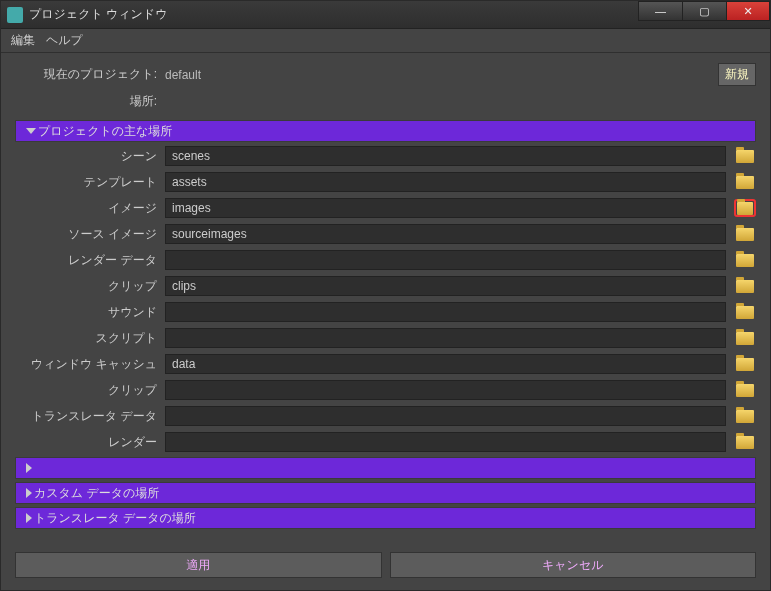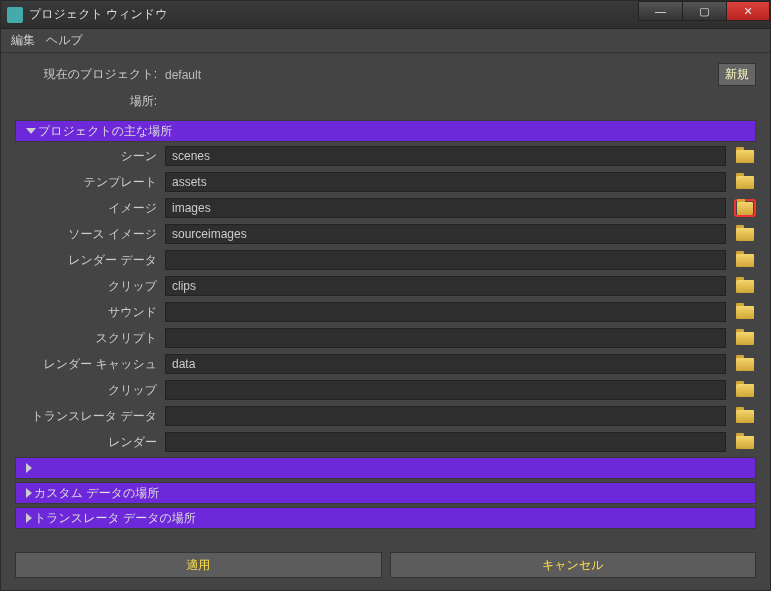--- a/index.html
+++ b/index.html
@@ -22,21 +22,21 @@
   .folder-dim { width:20px; height:16px; background:#6b5a36; border-radius:1px; opacity:.5; margin-left:4px; }
   .section-header { background:#6d28d9; height:22px; display:flex; align-items:center; color:#ddd; padding-left:10px; border:1px solid #3a3a3a; margin-bottom:3px; gap:2px; }
   .tri-down { width:0; height:0; border-left:5px solid transparent; border-right:5px solid transparent; border-top:6px solid #ccc; }
   .tri-right { width:0; height:0; border-top:5px solid transparent; border-bottom:5px solid transparent; border-left:6px solid #ccc; }
   .field-input { flex:1; height:20px; background:#2e2e2e; border:1px solid #222; color:#ccc; padding:0 6px; font-size:12px; }
   .folder-btn { width:22px; height:18px; margin-left:8px; display:flex; align-items:center; justify-content:center; }
   .folder-icon { width:18px; height:13px; background:linear-gradient(#f5d56b,#d1a637); border-radius:1px; position:relative; }
   .folder-icon::before { content:""; position:absolute; top:-3px; left:0; width:8px; height:3px; background:#d1a637; border-radius:1px 1px 0 0; }
   .hl-red { border:2px solid #e33; border-radius:3px; padding:1px; }
   .footer { display:flex; gap:8px; padding:12px 14px; }
-  .big-btn { flex:1; height:26px; background:#5c5c5c; border:1px solid #333; color:#fde047; display:flex; align-items:center; justify-content:center; }
+  .big-btn { flex:1; height:26px; background:#5c5c5c; border:1px solid #333; color:#f0abfc; display:flex; align-items:center; justify-content:center; }
   .sections-gap { height:4px; }
 </style>
 </head>
 <body>
 
 <div class="win">
 
   <div class="titlebar">
     <div class="app-icon"></div>
     <span>プロジェクト ウィンドウ</span>
@@ -126,21 +126,21 @@
           </div>
         </div>
         <div class="row">
           <div class="label-col">スクリプト</div>
           <input class="field-input" style="">
           <div class="folder-btn">
             <div class="folder-icon"></div>
           </div>
         </div>
         <div class="row">
-          <div class="label-col">レンダー キャッシュ</div>
+          <div class="label-col">ウィンドウ キャッシュ</div>
           <input class="field-input" value="data" style="">
           <div class="folder-btn">
             <div class="folder-icon"></div>
           </div>
         </div>
         <div class="row">
           <div class="label-col">クリップ</div>
           <input class="field-input" style="">
           <div class="folder-btn">
             <div class="folder-icon"></div>

